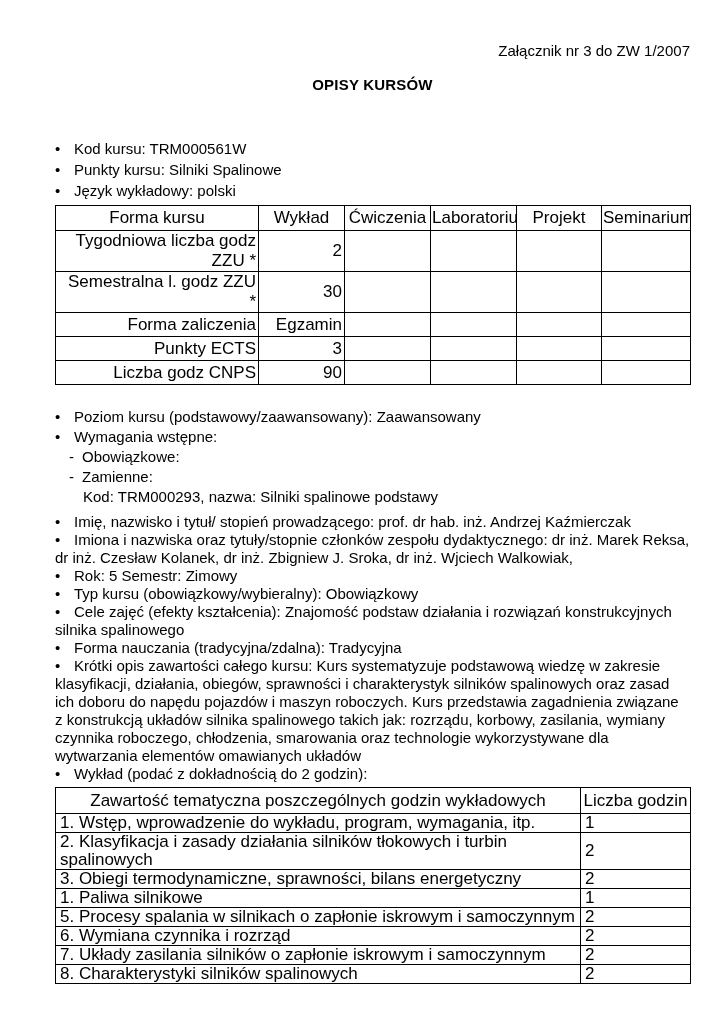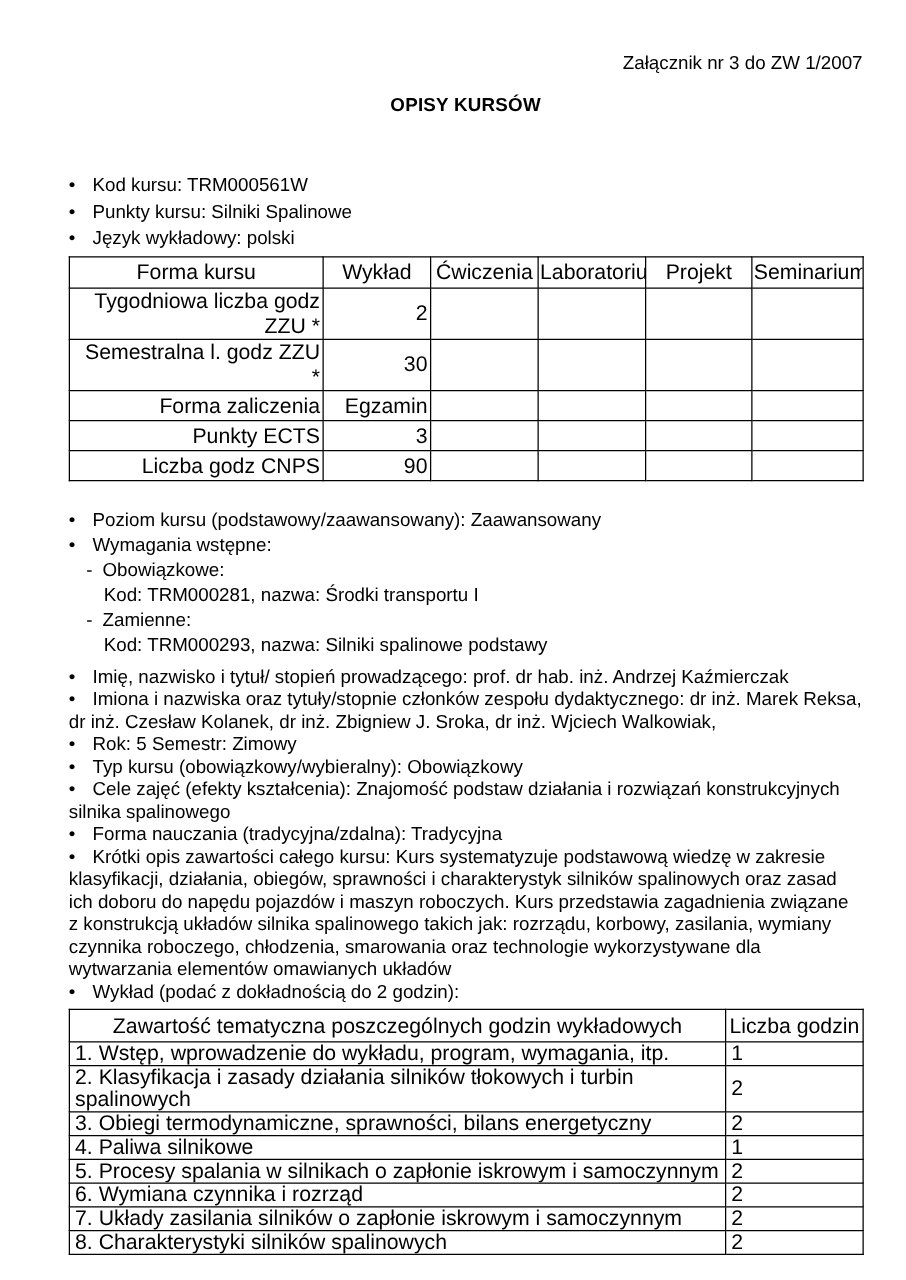--- a/index.html
+++ b/index.html
@@ -114,21 +114,20 @@
       <td></td>
       <td></td>
     </tr>
   </tbody>
     </table>
 
   <div class="prereq">
     <div class="line bullet">Poziom kursu (podstawowy/zaawansowany): Zaawansowany</div>
     <div class="line bullet">Wymagania wstępne:</div>
     <div class="line dash">Obowiązkowe:</div>
-    <div class="line code-line">Kod: TRM000281, nazwa: Środki transportu I</div>
     <div class="line dash spaced">Zamienne:</div>
     <div class="line code-line">Kod: TRM000293, nazwa: Silniki spalinowe podstawy</div>
   </div>
 
   <div class="details">
     <div class="dline bullet">Imię, nazwisko i tytuł/ stopień prowadzącego: prof. dr hab. inż. Andrzej Kaźmierczak</div>
     <div class="dline bullet">Imiona i nazwiska oraz tytuły/stopnie członków zespołu dydaktycznego: dr inż. Marek Reksa, dr inż. Czesław Kolanek, dr inż. Zbigniew J. Sroka, dr inż. Wjciech Walkowiak,</div>
     <div class="dline bullet">Rok: 5 Semestr: Zimowy</div>
     <div class="dline bullet">Typ kursu (obowiązkowy/wybieralny): Obowiązkowy</div>
     <div class="dline bullet">Cele zajęć (efekty kształcenia): Znajomość podstaw działania i rozwiązań konstrukcyjnych silnika spalinowego</div>
@@ -153,21 +152,21 @@
     </tr>
     <tr>
       <td>2. Klasyfikacja i zasady działania silników tłokowych i turbin spalinowych</td>
       <td>2</td>
     </tr>
     <tr>
       <td>3. Obiegi termodynamiczne, sprawności, bilans energetyczny</td>
       <td>2</td>
     </tr>
     <tr>
-      <td>4. Paliwa silnikowe</td>
+      <td>1. Paliwa silnikowe</td>
       <td>1</td>
     </tr>
     <tr>
       <td>5. Procesy spalania w silnikach o zapłonie iskrowym i samoczynnym</td>
       <td>2</td>
     </tr>
     <tr>
       <td>6. Wymiana czynnika i rozrząd</td>
       <td>2</td>
     </tr>

